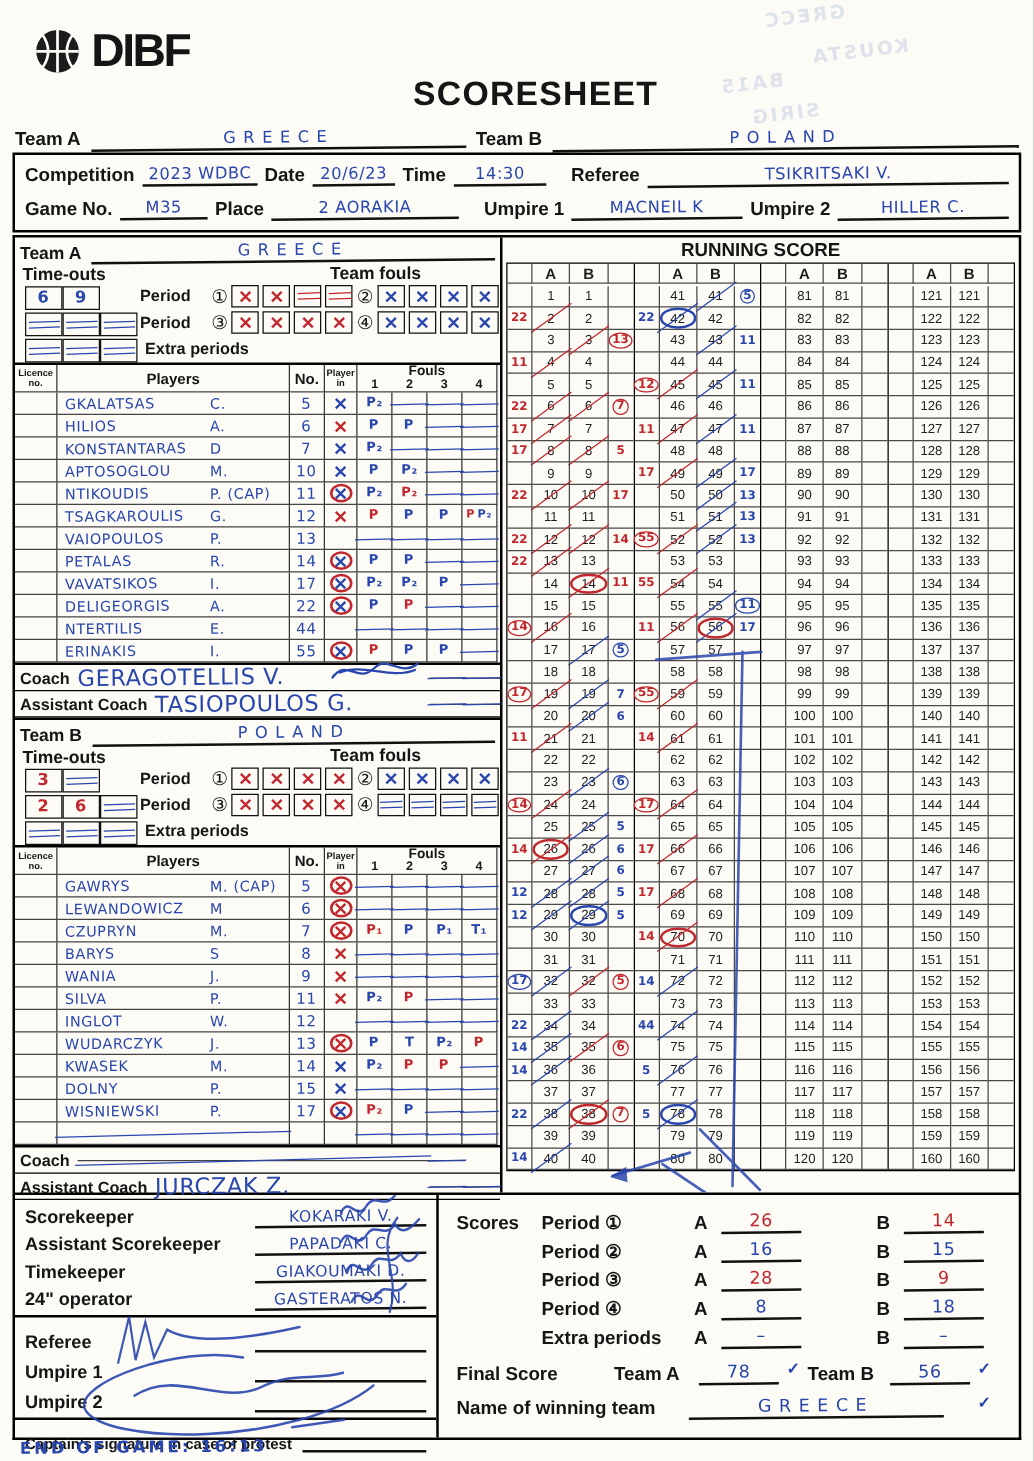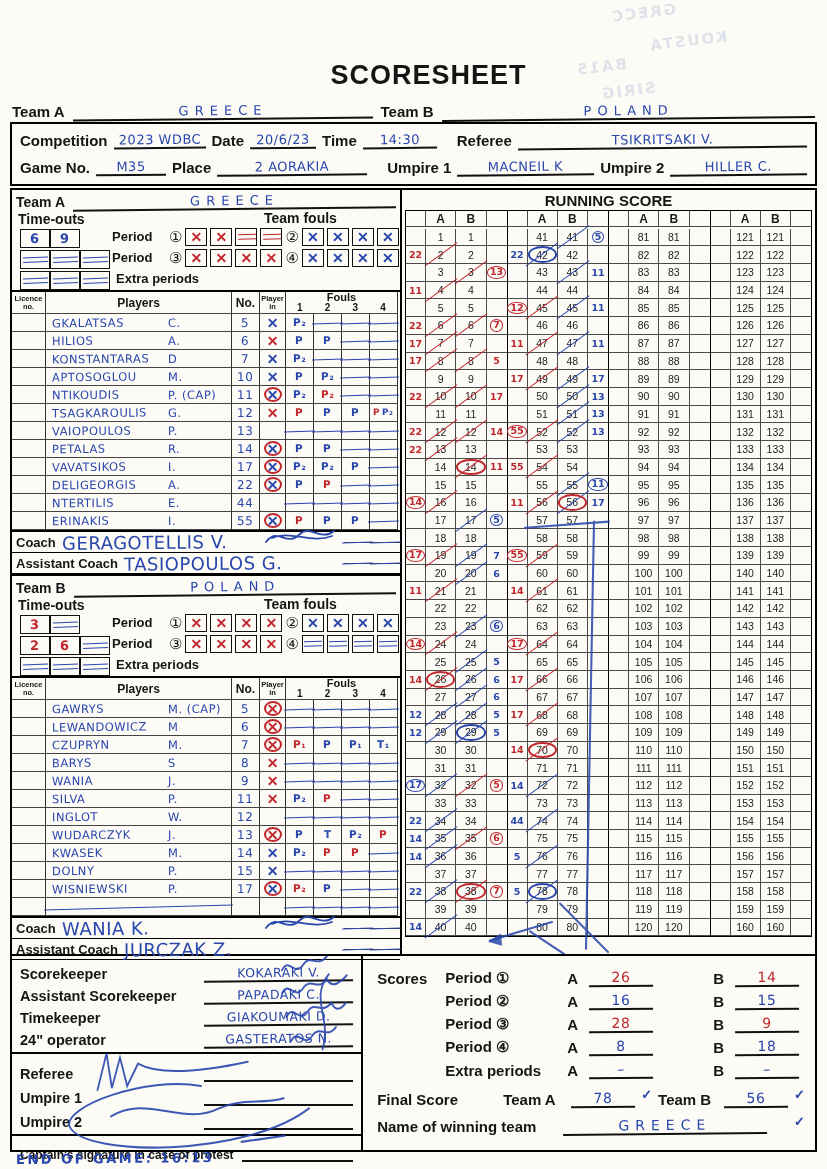--- a/index.html
+++ b/index.html
@@ -90,21 +90,21 @@
   
   .bottom{position:absolute;top:956px;left:10px;right:10px;height:196px;border:2.5px solid #000;border-top:none;display:flex}
   .bl{width:390px;border-right:2.5px solid #000;position:relative;padding:4px 8px;font-weight:bold;font-size:14.5px}
   .off-row{display:flex;height:22px;align-items:flex-end;gap:6px}
   .olbl{width:178px;white-space:nowrap}
   .oval{flex:1;border-bottom:2px solid #111;font-size:12.5px;text-align:center}
   .sigline{flex:1;border-bottom:2px solid #111;height:16px}
   .divline{border-top:2.2px solid #000;margin:4px -8px}
   .ref-row{height:24px}
   .cap-row{display:flex;align-items:flex-end;gap:8px;height:22px;font-size:12px}
-  .br{flex:1;position:relative;padding:8px 10px 0 14px;font-weight:bold;font-size:15px}
+  .br{flex:1;position:relative;padding:8px 22px 0 14px;font-weight:bold;font-size:15px}
   .sc-row{display:flex;height:23px;align-items:flex-end;gap:4px}
   .sc-c1{width:64px}.sc-c2{width:118px}.sc-ab{width:18px}
   .sc-v{width:64px;border-bottom:2px solid #111;text-align:center;font-size:14px}
   .sc-gap{width:52px}
   .sc-final{display:flex;height:27px;align-items:flex-end;gap:6px;margin-top:2px}
   .sc-winner{display:flex;height:27px;align-items:flex-end;gap:27px}
   .chk{font-size:13px;font-weight:bold;position:relative;top:-6px}
   .endnote{position:absolute;top:1151px;left:16px;font-size:13px;letter-spacing:2.5px;font-weight:bold}
 </style>
 </head>
@@ -112,20 +112,27 @@
 
 <div class="page">
   <div id="ghosts">
       <span class="ghost" style="left: 610px; top: 4px;">GRECC</span>
       <span class="ghost" style="left: 648px; top: 32px;">KOUSTA</span>
       <span class="ghost" style="left: 575px; top: 58px;">BA15</span>
       <span class="ghost" style="left: 600px; top: 82px;">SIRIG</span>
     </div>
 
   <div class="hdr">
+    <div class="logo">
+      <svg width="40" height="40" viewBox="0 0 40 40">
+        <circle cx="20" cy="20" r="17" fill="#1c1c1c"></circle>
+        <path d="M20 3 v34 M3 20 h34 M8 7 c6 8 6 18 0 26 M32 7 c-6 8 -6 18 0 26" stroke="#fcfbf6" stroke-width="2.2" fill="none"></path>
+      </svg>
+      <span class="logo-text">DIBF</span>
+    </div>
     <div class="title">SCORESHEET</div>
   </div>
 
   <div class="teamline">
     <span>Team A</span>
     <span class="fld hw ink-b sp" style="width:300px">GREECE</span>
     <span>Team B</span>
     <span class="fld hw ink-b sp grow">POLAND</span>
   </div>
 
@@ -1030,26 +1037,20 @@
               <div class="pc">
                 <i class="dashl"></i>
               </div>
               <div class="pc">
                 <i class="dashl"></i>
               </div>
             </div>
           </div>
           <div class="crow">
             <span class="clbl">Coach</span>
-            <div class="cnm">
-              <span class="hw ink-b">WANIA  K.</span>
-              <svg width="74" height="20" viewBox="0 0 74 20">
-                <path d="M2 14 C14 -2 22 20 36 6 C46 -4 56 14 70 3 M8 10 C26 2 48 16 68 8" stroke="#2946ad" stroke-width="1.8" fill="none" stroke-linecap="round"></path>
-              </svg>
-            </div>
             <div class="pc">
               <i class="dashl"></i>
             </div>
             <div class="pc">
               <i class="dashl"></i>
             </div>
           </div>
           <div class="crow">
             <span class="clbl">Assistant Coach</span>
             <div class="cnm">

